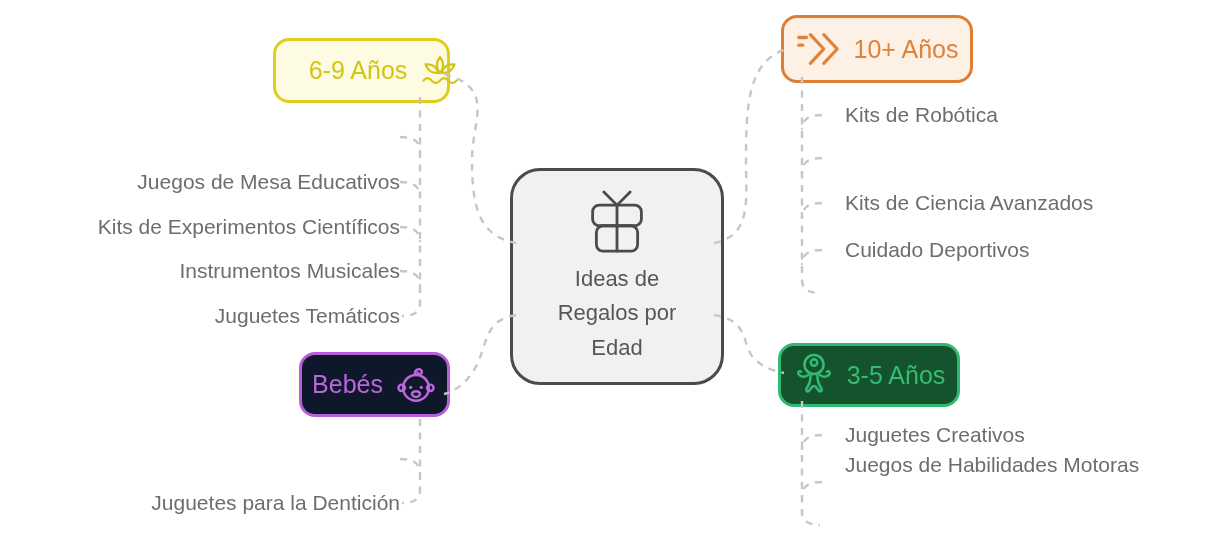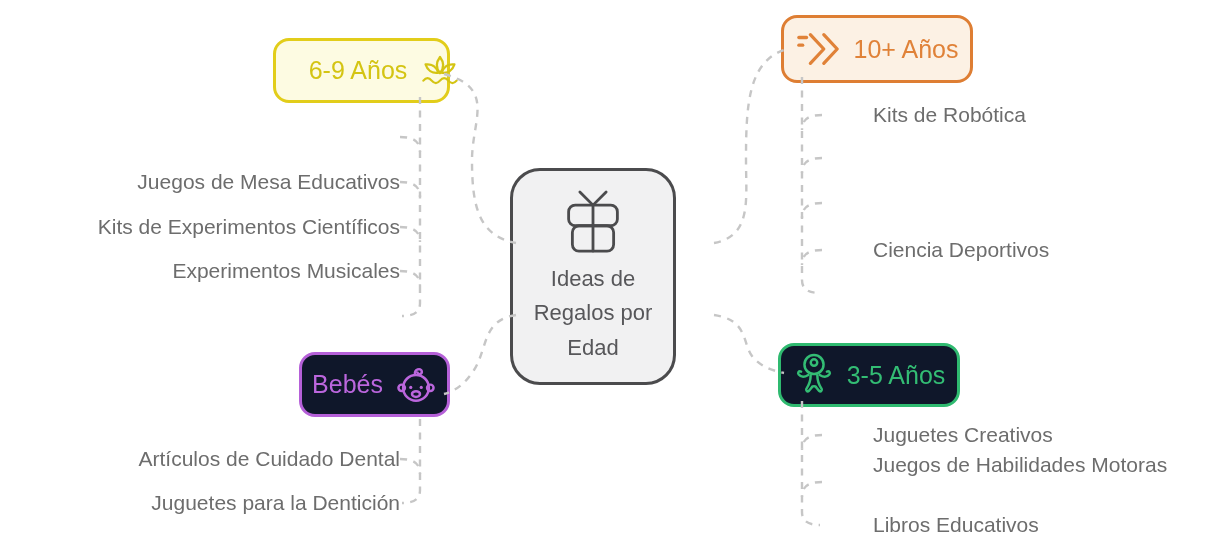--- a/index.html
+++ b/index.html
@@ -14,31 +14,31 @@
   
   .n69{left:273px;top:38px;width:177px;height:65px;background:#fdfbe2;border-color:#e2cd1a;}
   .n69 .branch-label{color:#d4c413;margin-left:47px;}
   
   .n10{left:781px;top:15px;width:192px;height:68px;background:#fcf1e4;border-color:#de7e33;text-align:right;}
   .n10 .branch-label{color:#e08238;}
   
   .nbe{left:299px;top:352px;width:151px;height:65px;background:#0f172a;border-color:#b560d8;}
   .nbe .branch-label{color:#bb66dd;}
   
-  .n35{left:778px;top:343px;width:182px;height:64px;background:#0f172a;border-color:#2fba70;}
+  .n35{left:778px;top:343px;width:182px;height:64px;background:#14532d;border-color:#2fba70;}
   .n35 .branch-label{color:#33bd74;}
   
   .central{
-    left:510px;top:168px;width:166px;height:217px;background:#f1f1f2;
+    left:510px;top:168px;width:214px;height:217px;background:#f1f1f2;
     border:3px solid #4b4b4d;border-radius:30px;flex-direction:column;gap:6px;
   }
   .central-title{width:170px;text-align:center;font-size:22px;line-height:1.55;color:#57575a;}
   .item{position:absolute;z-index:2;transform:translateY(-50%);font-size:21px;color:#6d6d6d;white-space:nowrap;}
   .item.left{right:815px;text-align:right;}
-  .item.right{left:845px;margin-left:28px;}
+  .item.right{left:845px;}
   .icon{display:flex;align-items:center;justify-content:center;}
 </style>
 </head>
 <body>
 
 <div class="canvas">
 
   <svg class="connectors" width="1215" height="557" viewBox="0 0 1215 557">
     <g fill="none" stroke="#c6c6c6" stroke-width="2.4" stroke-dasharray="7 6.5">
 
@@ -128,25 +128,25 @@
         <path d="M18.5,24.5 C18.5,30 17,34 14,38.5 C13,40.5 15,42 16.8,40.5 L20,36.5"></path>
         <path d="M25.5,24.5 C25.5,30 27,34 30,38.5 C31,40.5 29,42 27.2,40.5 L24,36.5"></path>
         <path d="M20,36.5 C21,35.5 23,35.5 24,36.5"></path>
       </svg>
     </span>
     <span class="branch-label">3-5 Años</span>
   </div>
 
   <div class="item left" style="top:227px">Kits de Experimentos Científicos</div>
   <div class="item left" style="top:182px">Juegos de Mesa Educativos</div>
-  <div class="item left" style="top:271px">Experimentos Musicales</div>
+  <div class="item left" style="top:271px">Instrumentos Musicales</div>
+  <div class="item left" style="top:316px">Juguetes Temáticos</div>
 
   <div class="item right" style="top:115px">Kits de Robótica</div>
-  <div class="item right" style="top:250px">Ciencia Deportivos</div>
+  <div class="item right" style="top:203px">Kits de Ciencia Avanzados</div>
+  <div class="item right" style="top:250px">Cuidado Deportivos</div>
 
-  <div class="item left" style="top:459px">Artículos de Cuidado Dental</div>
   <div class="item right" style="top:435px">Juguetes Creativos</div>
 
   <div class="item left" style="top:503px">Juguetes para la Dentición</div>
   <div class="item right" style="top:465px">Juegos de Habilidades Motoras</div>
-  <div class="item right" style="top:525px">Libros Educativos</div>
 
 </div>
 
 </body></html>

